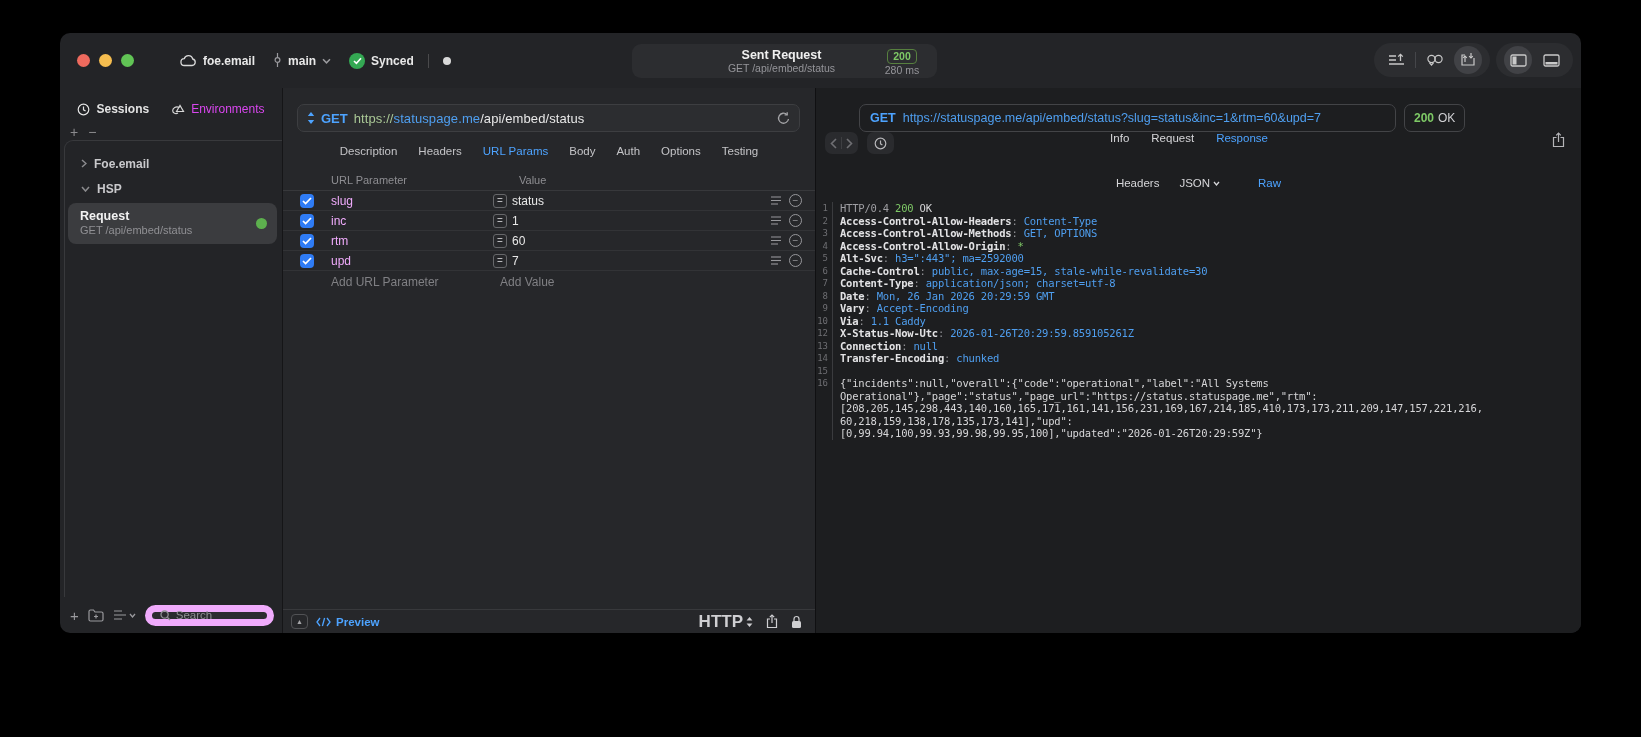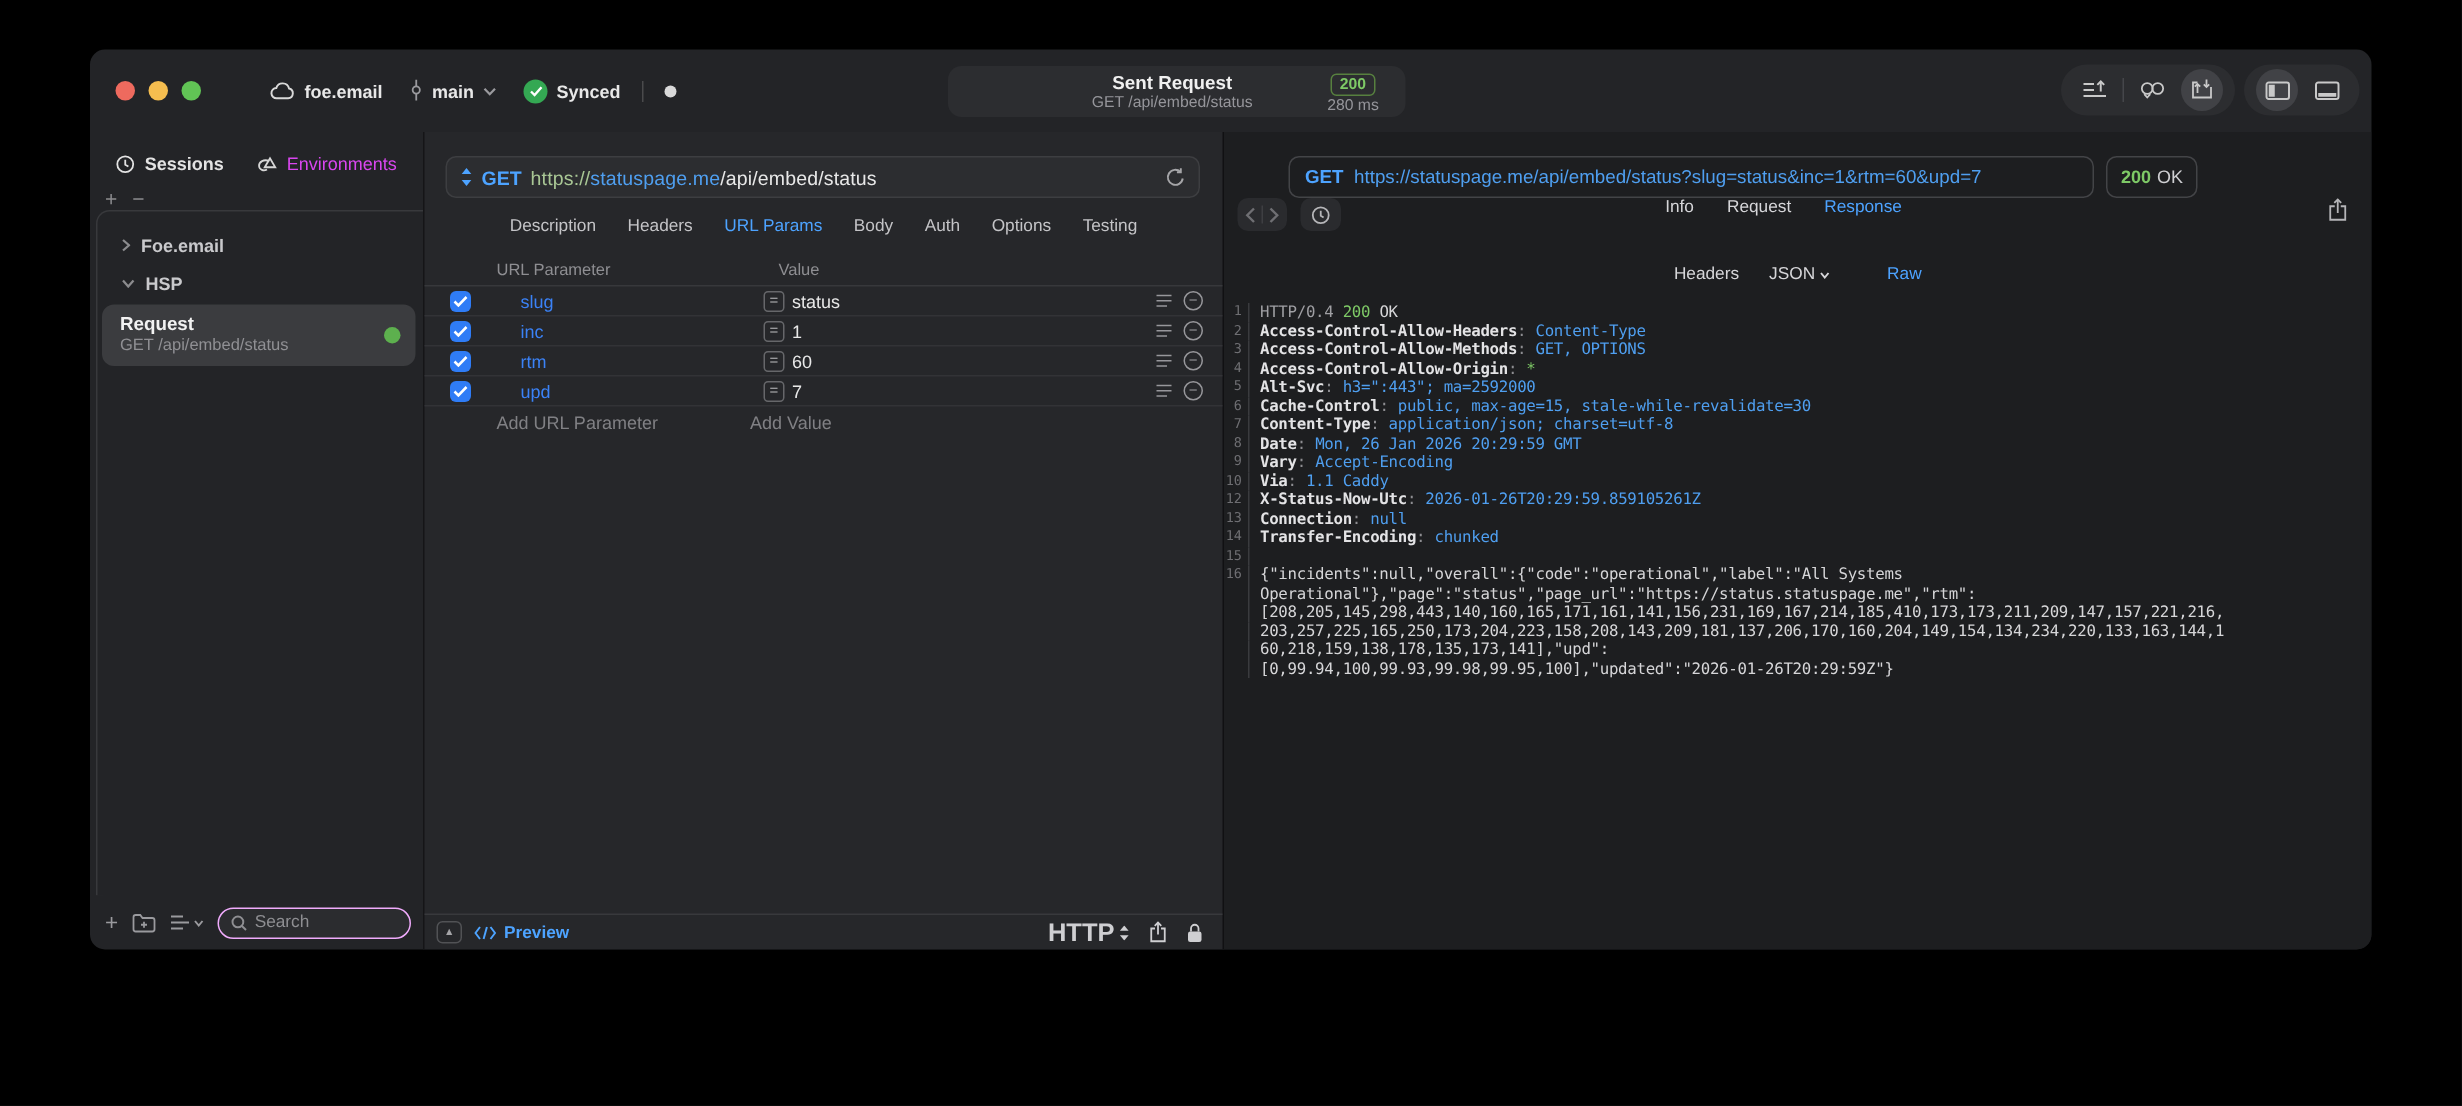--- a/index.html
+++ b/index.html
@@ -53,42 +53,42 @@
               border-top-left-radius:9px; padding-top:10px; overflow:hidden; }
   .tree-row { height:25px; display:flex; align-items:center; gap:7px; padding-left:16px; font-size:12px; font-weight:700; color:#c9c9cc; }
   .tree-row .chev { color:#8b8b8e; }
   .req-card { margin:2px 5px 0 3px; background:#3b3c3f; border-radius:8px; padding:6px 10px 7px 12px;
               display:flex; align-items:center; }
   .req-card .txt { flex:1; }
   .req-title { font-size:12.5px; font-weight:700; color:#f2f2f2; line-height:15px; }
   .req-sub { font-size:11px; color:#909094; line-height:13px; }
   .green-dot { width:11px; height:11px; border-radius:50%; background:#5db04e; }
   .sb-footer { height:36px; display:flex; align-items:center; gap:9px; padding:0 8px 0 10px; color:#9a9a9e; }
-  .search-pill { flex:1; height:21px; background:#2b2c2f; border:1px solid #f0abfc; border-radius:11px;
+  .search-pill { flex:1; height:21px; background:#2b2c2f; border:7px solid #f0abfc; border-radius:11px;
                  display:flex; align-items:center; gap:5px; padding:0 8px; color:#8e8e92; font-size:11.5px; }
 
   
   .url-bar { margin:16px 15px 0 14px; height:28px; background:#2c2d30; border:1px solid #3d3e41;
              border-radius:7px; display:flex; align-items:center; padding:0 9px; gap:6px; font-size:13px; }
   .method-get { color:#4da3ff; font-weight:700; }
   .u-scheme { color:#a9c795; }
   .u-host { color:#4f9ff0; }
   .u-path { color:#e8e8e8; }
   .url-spacer { flex:1; }
   .tabs-row { height:38px; display:flex; align-items:center; justify-content:center; gap:21px;
               font-size:11.5px; color:#c4c4c7; }
   .tabs-row .tab.active { color:#4da3ff; }
   .ptable-head { height:21px; display:flex; align-items:center; font-size:11px; color:#8e8e92;
                  border-bottom:1px solid #37383b; }
   .col-name-h { padding-left:48px; width:192px; }
   .col-val-h { padding-left:44px; }
   .prow { height:20px; display:flex; align-items:center; border-bottom:1px solid #323336; font-size:12px; }
   .prow .cbx { margin-left:17px; width:14px; height:14px; border-radius:4px; background:#2f7cf6;
                display:flex; align-items:center; justify-content:center; }
-  .prow .pname { margin-left:33px; width:148px; color:#3b82f6; }
+  .prow .pname { margin-left:17px; width:148px; color:#f0abfc; }
   .eqbox { width:14px; height:14px; border:1px solid #66676a; border-radius:3px; color:#b9b9bc;
            font-size:10px; display:flex; align-items:center; justify-content:center; margin-left:14px; }
   .prow .pval { margin-left:5px; flex:1; color:#e8e8e8; }
   .rowicons { display:flex; align-items:center; gap:7px; padding-right:13px; color:#97979b; }
   .rmv { width:13px; height:13px; border:1px solid #97979b; border-radius:50%; font-size:10px;
          display:flex; align-items:center; justify-content:center; line-height:1; }
   .addrow { height:21px; display:flex; align-items:center; font-size:12px; color:#808084; }
   .addrow .a1 { padding-left:48px; width:192px; }
   .addrow .a2 { padding-left:25px; }
   .mid-spacer { flex:1; }
@@ -595,24 +595,20 @@
           <div class="cline">
             <span class="lnum"></span>
             <span class="ltext"><span class="c-plain">Operational"},"page":"status","page_url":"https://status.statuspage.me","rtm":</span></span>
           </div>
           <div class="cline">
             <span class="lnum"></span>
             <span class="ltext"><span class="c-plain">[208,205,145,298,443,140,160,165,171,161,141,156,231,169,167,214,185,410,173,173,211,209,147,157,221,216,</span></span>
           </div>
           <div class="cline">
             <span class="lnum"></span>
-            <span class="ltext"><span class="c-plain">203,257,225,165,250,173,204,223,158,208,143,209,181,137,206,170,160,204,149,154,134,234,220,133,163,144,1</span></span>
-          </div>
-          <div class="cline">
-            <span class="lnum"></span>
             <span class="ltext"><span class="c-plain">60,218,159,138,178,135,173,141],"upd":</span></span>
           </div>
           <div class="cline">
             <span class="lnum"></span>
             <span class="ltext"><span class="c-plain">[0,99.94,100,99.93,99.98,99.95,100],"updated":"2026-01-26T20:29:59Z"}</span></span>
           </div>
         </div>
     </section>
   </div>
 </div>

